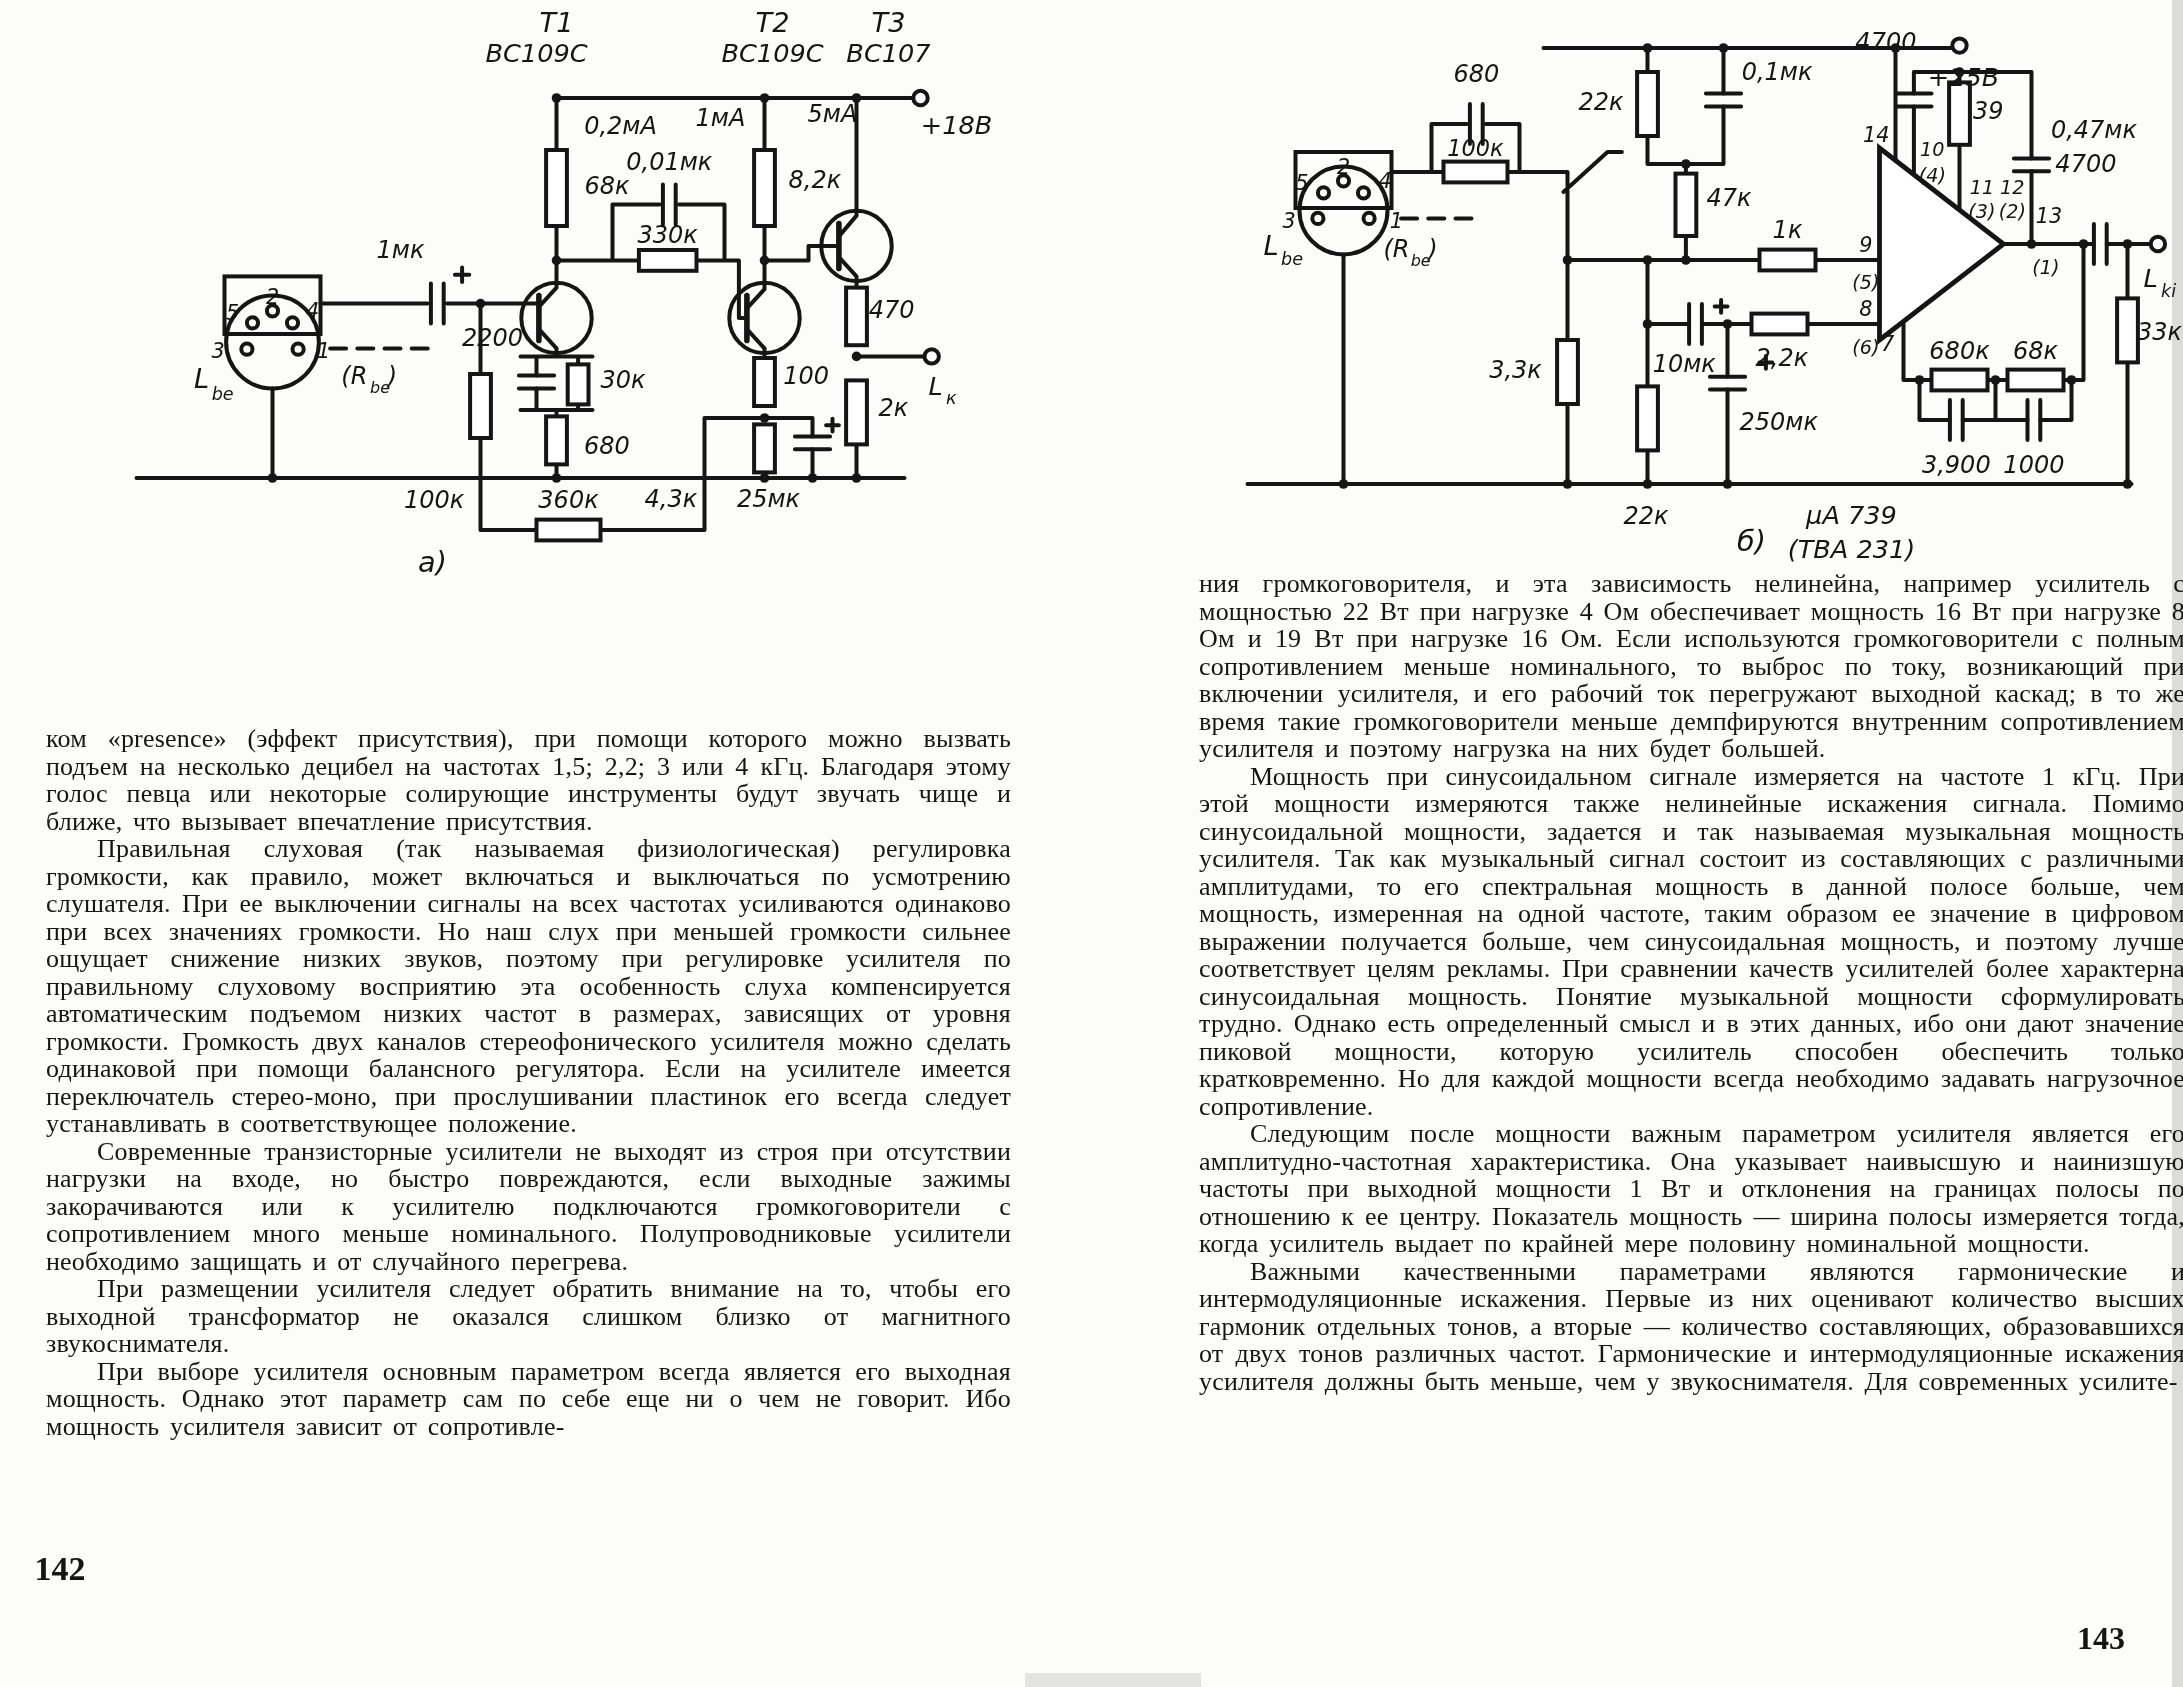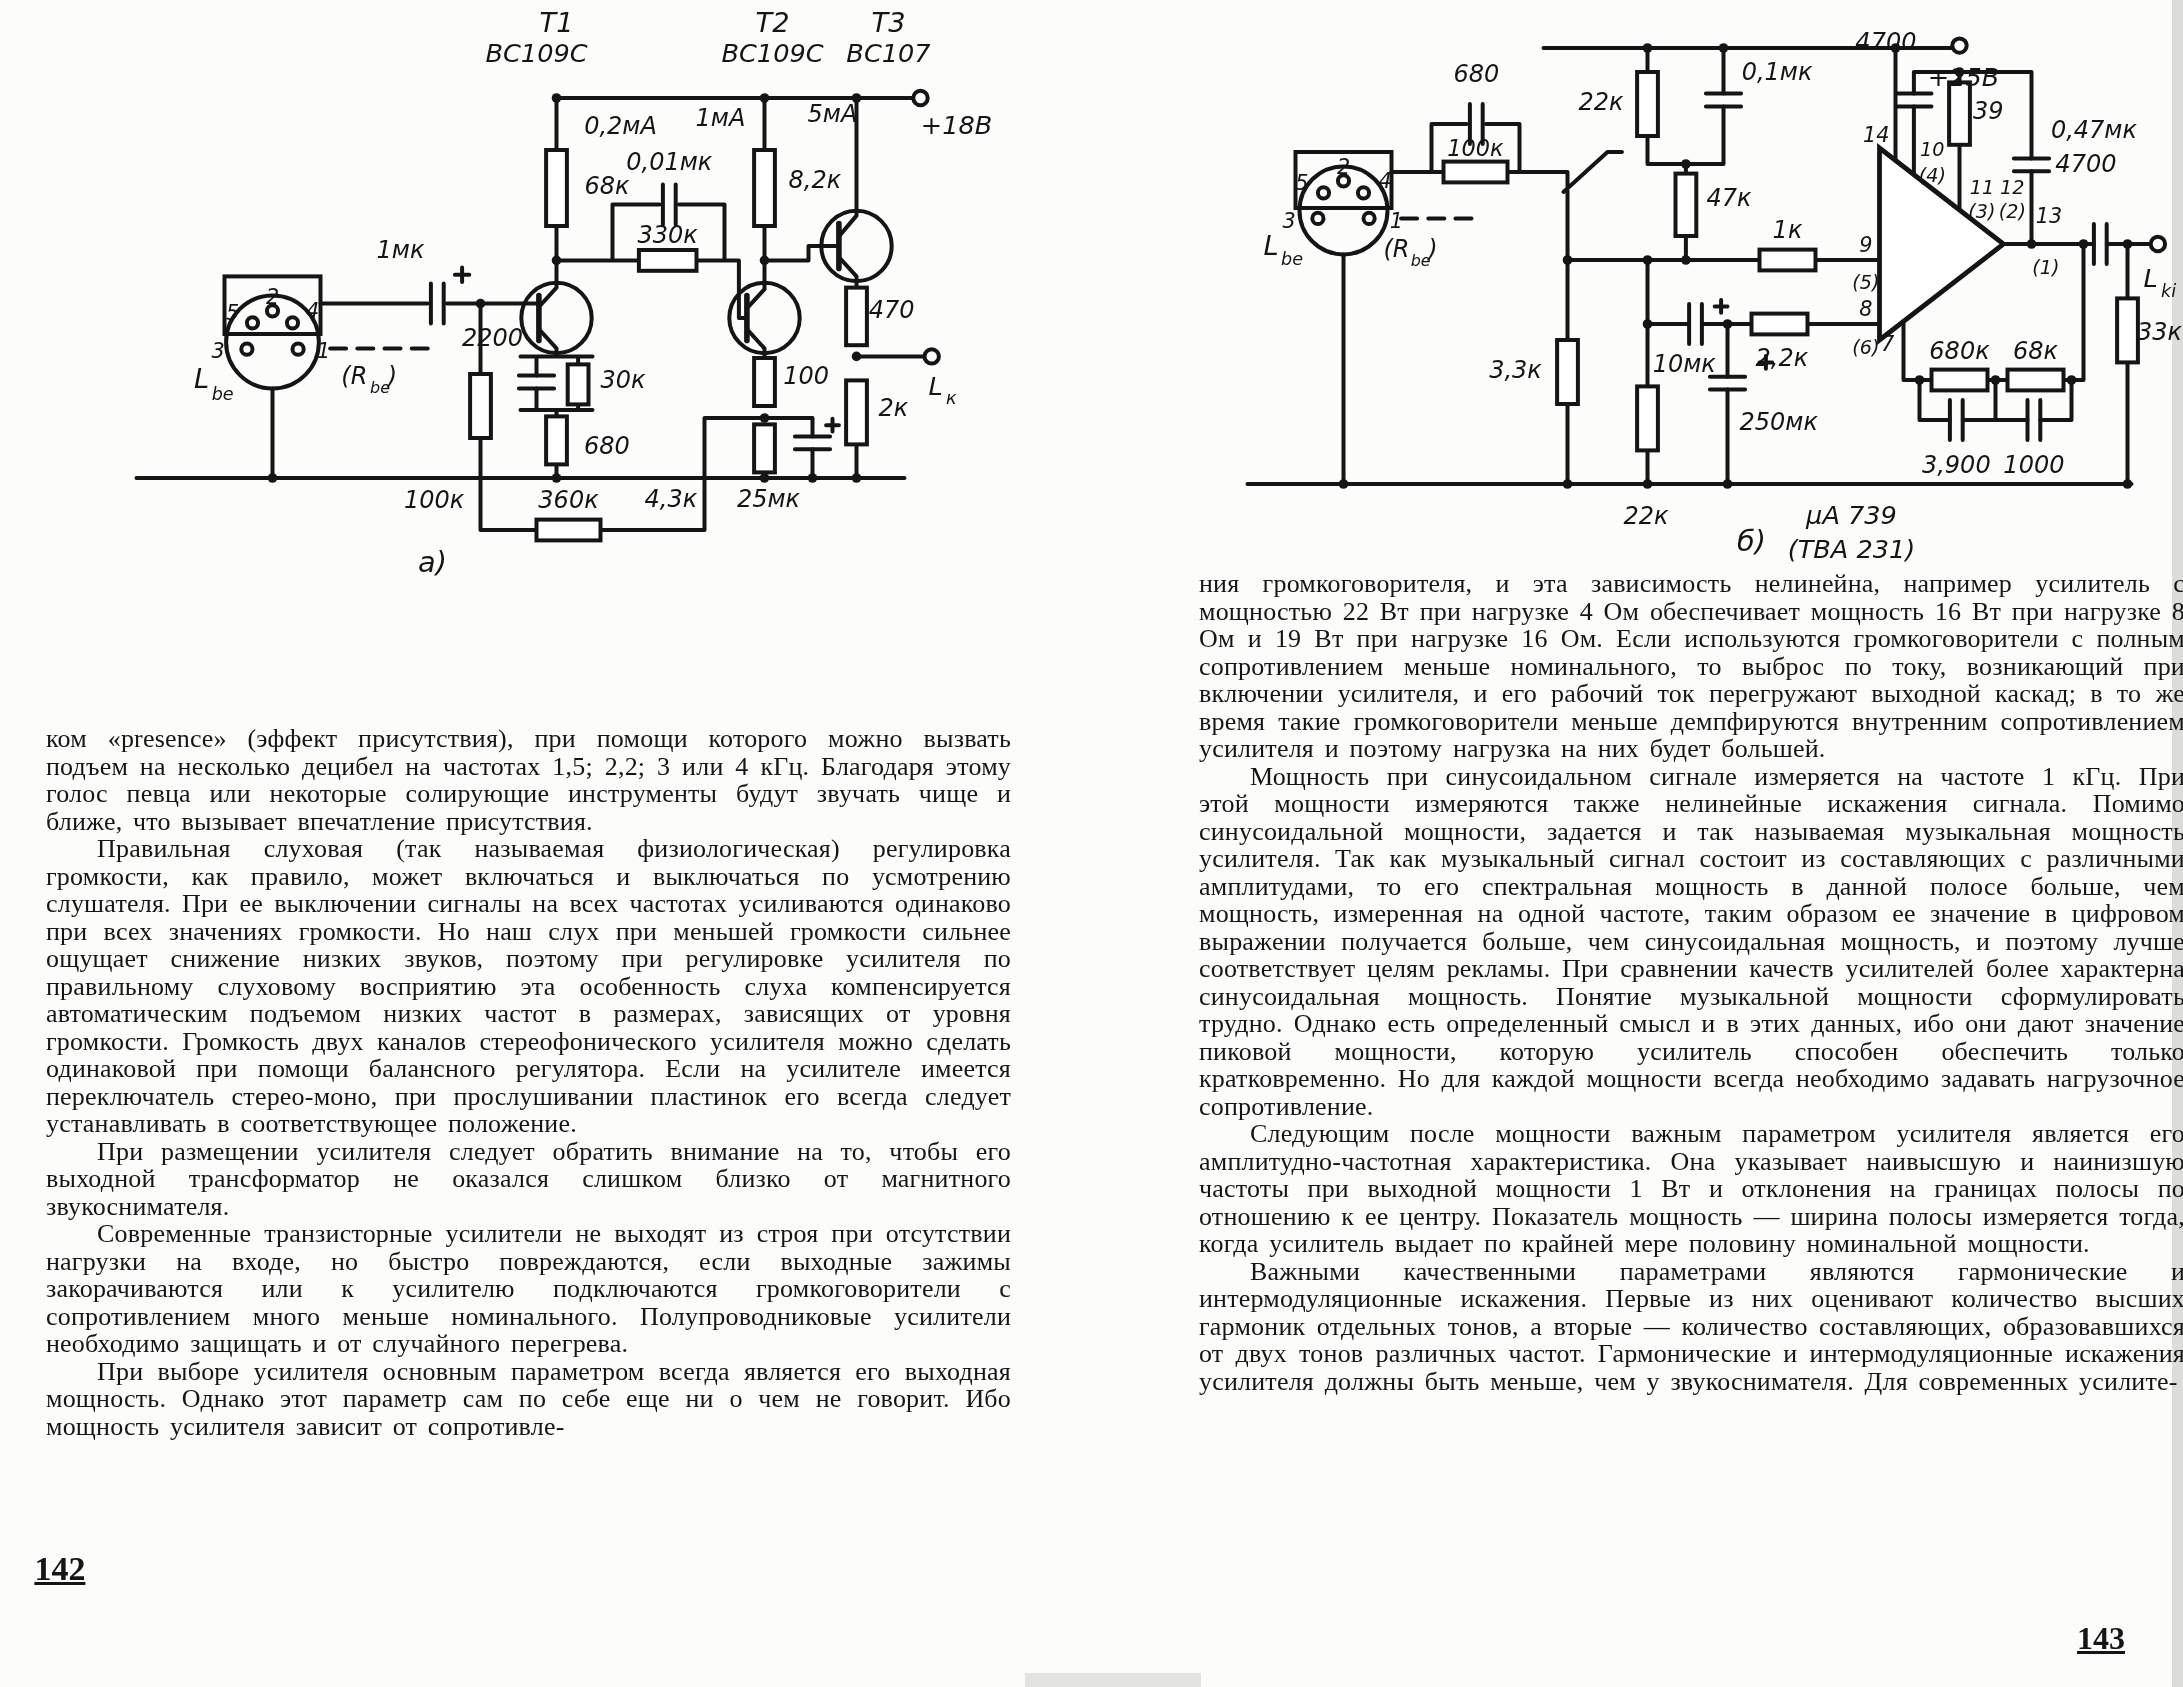--- a/index.html
+++ b/index.html
@@ -21,21 +21,21 @@
     text-align:justify;text-align-last:center;
   }
   .body-text{position:absolute;}
   .body-text p{
     margin:0;font-size:26px;line-height:27.5px;
     text-align:justify;word-spacing:4px;letter-spacing:0.2px;
   }
   .body-text p.ind{text-indent:51px;}
   .text-left{left:34px;top:725px;width:965px;}
   .text-right{left:110px;top:570px;width:986px;}
-  .pagenum{position:absolute;font-weight:bold;text-decoration:underline;}
+  .pagenum{position:absolute;font-weight:bold;}
   .pn-left{left:22.4px;top:1550px;font-size:34px;}
   .pn-right{left:988px;top:1620px;font-size:32px;}
   svg text{
     font-family:"DejaVu Sans", sans-serif;
     font-style:italic;fill:#151515;stroke:none;
   }
   .mid{text-anchor:middle;}
 </style>
 </head>
 <body>
@@ -133,22 +133,22 @@
         <text x="352" y="484" font-size="20">be</text>
         <text x="374" y="472" font-size="30">)</text>
         <text class="mid" x="430" y="708" font-size="36">а)</text>
       </g>
     </svg>
 
 
     <div class="body-text text-left">
       <p>ком «presence» (эффект присутствия), при помощи которого можно вызвать подъем на несколько децибел на частотах 1,5; 2,2; 3 или 4 кГц. Благодаря этому голос певца или некоторые солирующие инструменты будут звучать чище и ближе, что вызывает впечатление присутствия.</p>
       <p class="ind">Правильная слуховая (так называемая физиологическая) регулировка громкости, как правило, может включаться и выключаться по усмотрению слушателя. При ее выключении сигналы на всех частотах усиливаются одинаково при всех значениях громкости. Но наш слух при меньшей громкости сильнее ощущает снижение низких звуков, поэтому при регулировке усилителя по правильному слуховому восприятию эта особенность слуха компенсируется автоматическим подъемом низких частот в размерах, зависящих от уровня громкости. Громкость двух каналов стереофонического усилителя можно сделать одинаковой при помощи балансного регулятора. Если на усилителе имеется переключатель стерео-моно, при прослушивании пластинок его всегда следует устанавливать в соответствующее положение.</p>
+      <p class="ind">Современные транзисторные усилители не выходят из строя при отсутствии нагрузки на входе, но быстро повреждаются, если выходные зажимы закорачиваются или к усилителю подключаются громкоговорители с сопротивлением много меньше номинального. Полупроводниковые усилители необходимо защищать и от случайного перегрева.</p>
       <p class="ind">При размещении усилителя следует обратить внимание на то, чтобы его выходной трансформатор не оказался слишком близко от магнитного звукоснимателя.</p>
-      <p class="ind">Современные транзисторные усилители не выходят из строя при отсутствии нагрузки на входе, но быстро повреждаются, если выходные зажимы закорачиваются или к усилителю подключаются громкоговорители с сопротивлением много меньше номинального. Полупроводниковые усилители необходимо защищать и от случайного перегрева.</p>
       <p class="ind">При выборе усилителя основным параметром всегда является его выходная мощность. Однако этот параметр сам по себе еще ни о чем не говорит. Ибо мощность усилителя зависит от сопротивле-</p>
     </div>
 
     <div class="pagenum pn-left">142</div>
   </div>
 
   <div class="page page-right">
 
     <svg class="fig" style="left:110px;top:4px;" width="985" height="560" viewBox="0 0 1230 700">
       <g stroke="#151515" stroke-width="5" fill="none" stroke-linecap="round">

